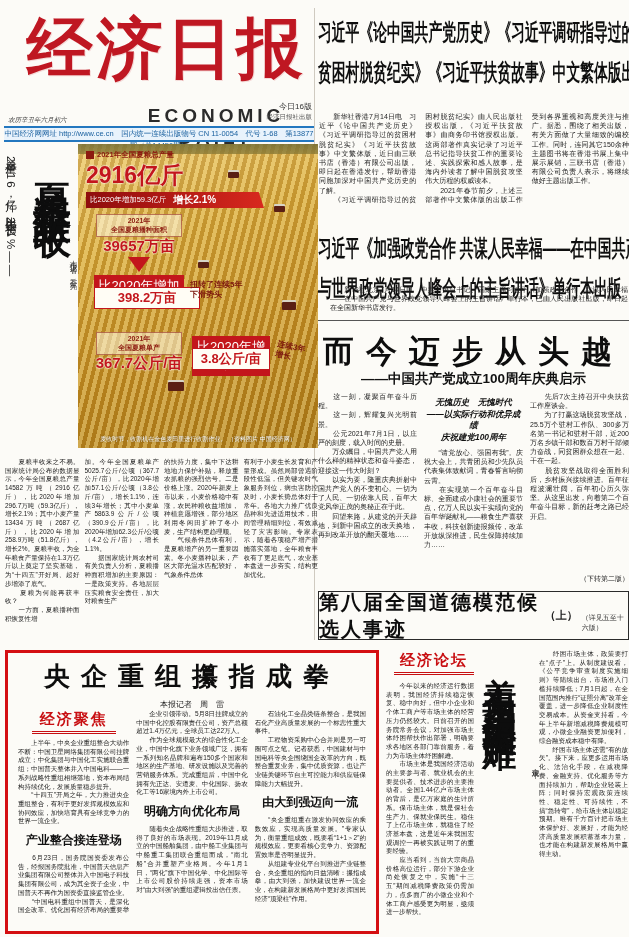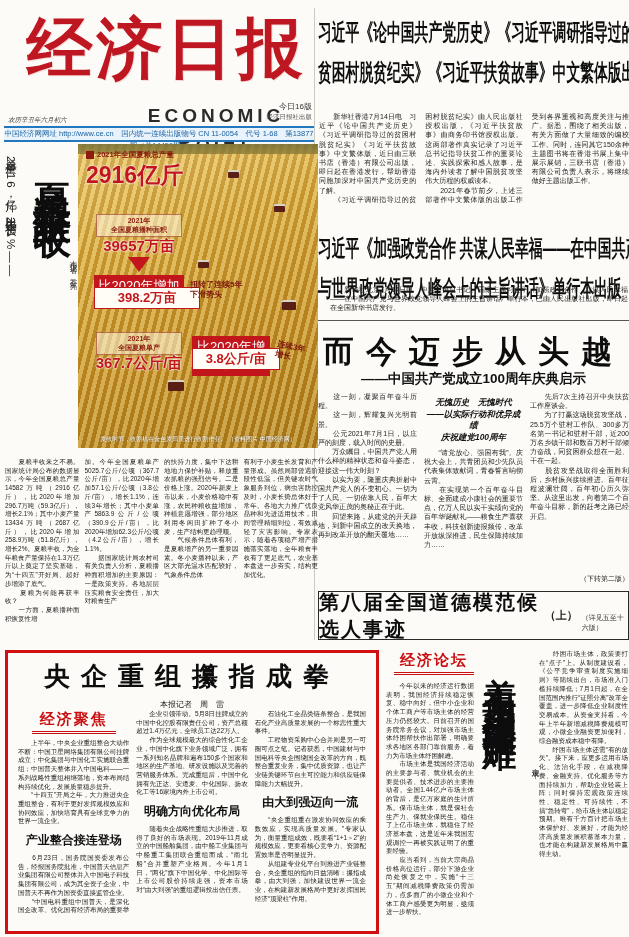--- a/index.html
+++ b/index.html
@@ -171,35 +171,39 @@
   <div class="abs photo" style="left:78px; top:144px; width:240px; height:304px;">
     <div class="treeline"></div>
     <div class="harv" style="left:150px; top:28px;"></div>
     <div class="harv" style="left:196px; top:62px;"></div>
     <div class="harv" style="left:120px; top:118px;"></div>
     <div class="harv" style="left:204px; top:158px; width:14px; height:8px;"></div>
     <div class="harv" style="left:90px; top:238px; width:16px; height:9px;"></div>
 
     <div class="abs ig-label" style="left:8px; top:7px;">2021年全国夏粮总产量</div>
     <div class="abs ig-total" style="left:8px; top:16px;">2916亿斤</div>
+    <div class="abs ig-banner" style="left:8px; top:48px; width:178px;">
+      <span class="d">比2020年增加59.3亿斤</span>
+      <span class="g">增长2.1%</span>
+    </div>
 
     <div class="abs ig-bracket" style="left:18px; top:70px; width:86px;">2021年
 全国夏粮播种面积</div>
     <div class="abs ig-bignum" style="left:18px; top:93px; width:86px;">39657万亩</div>
     <div class="abs ig-arrow" style="left:50px; top:113px;"></div>
     <div class="abs ig-deltabox" style="left:16px; top:131px; width:90px;">比2020年增加</div>
     <div class="abs ig-deltaval" style="left:16px; top:143px; width:106px;">398.2万亩</div>
     <div class="abs ig-note" style="left:112px; top:136px;">扭转了连续5年
 下滑势头</div>
 
     <div class="abs ig-bracket" style="left:18px; top:188px; width:86px;">2021年
 全国夏粮单产</div>
     <div class="abs ig-bignum" style="left:12px; top:210px; width:98px;">367.7公斤/亩</div>
     <div class="abs ig-deltabox" style="left:114px; top:192px; width:78px;">比2020年增加</div>
-    <div class="abs ig-deltaval" style="left:114px; top:204px; width:88px;">3.8公斤/亩</div>
+    <div class="abs ig-deltaval" style="left:114px; top:204px; width:78px;">3.8公斤/亩</div>
     <div class="abs ig-note" style="left:198px; top:198px; transform:rotate(12deg);">连续3年
 增长</div>
 
     <div class="abs ig-caption" style="left:6px; right:6px; bottom:4px;">麦收时节，收割机在金色麦田里进行收割作业。 （资料图片 中国经济网）</div>
   </div>
 
   <div class="abs flexcols" style="left:5px; top:458px; width:313px; height:188px; gap:5px;">
     <div class="bt65">　　夏粮丰收来之不易。国家统计局公布的数据显示，今年全国夏粮总产量14582万吨（2916亿斤），比2020年增加296.7万吨（59.3亿斤），增长2.1%；其中小麦产量13434万吨（2687亿斤），比2020年增加258.9万吨（51.8亿斤），增长2%。夏粮丰收，为全年粮食产量保持在1.3万亿斤以上奠定了坚实基础，为“十四五”开好局、起好步增添了底气。
 　　夏粮为何能再获丰收？
 　　一方面，夏粮播种面积恢复性增</div>

